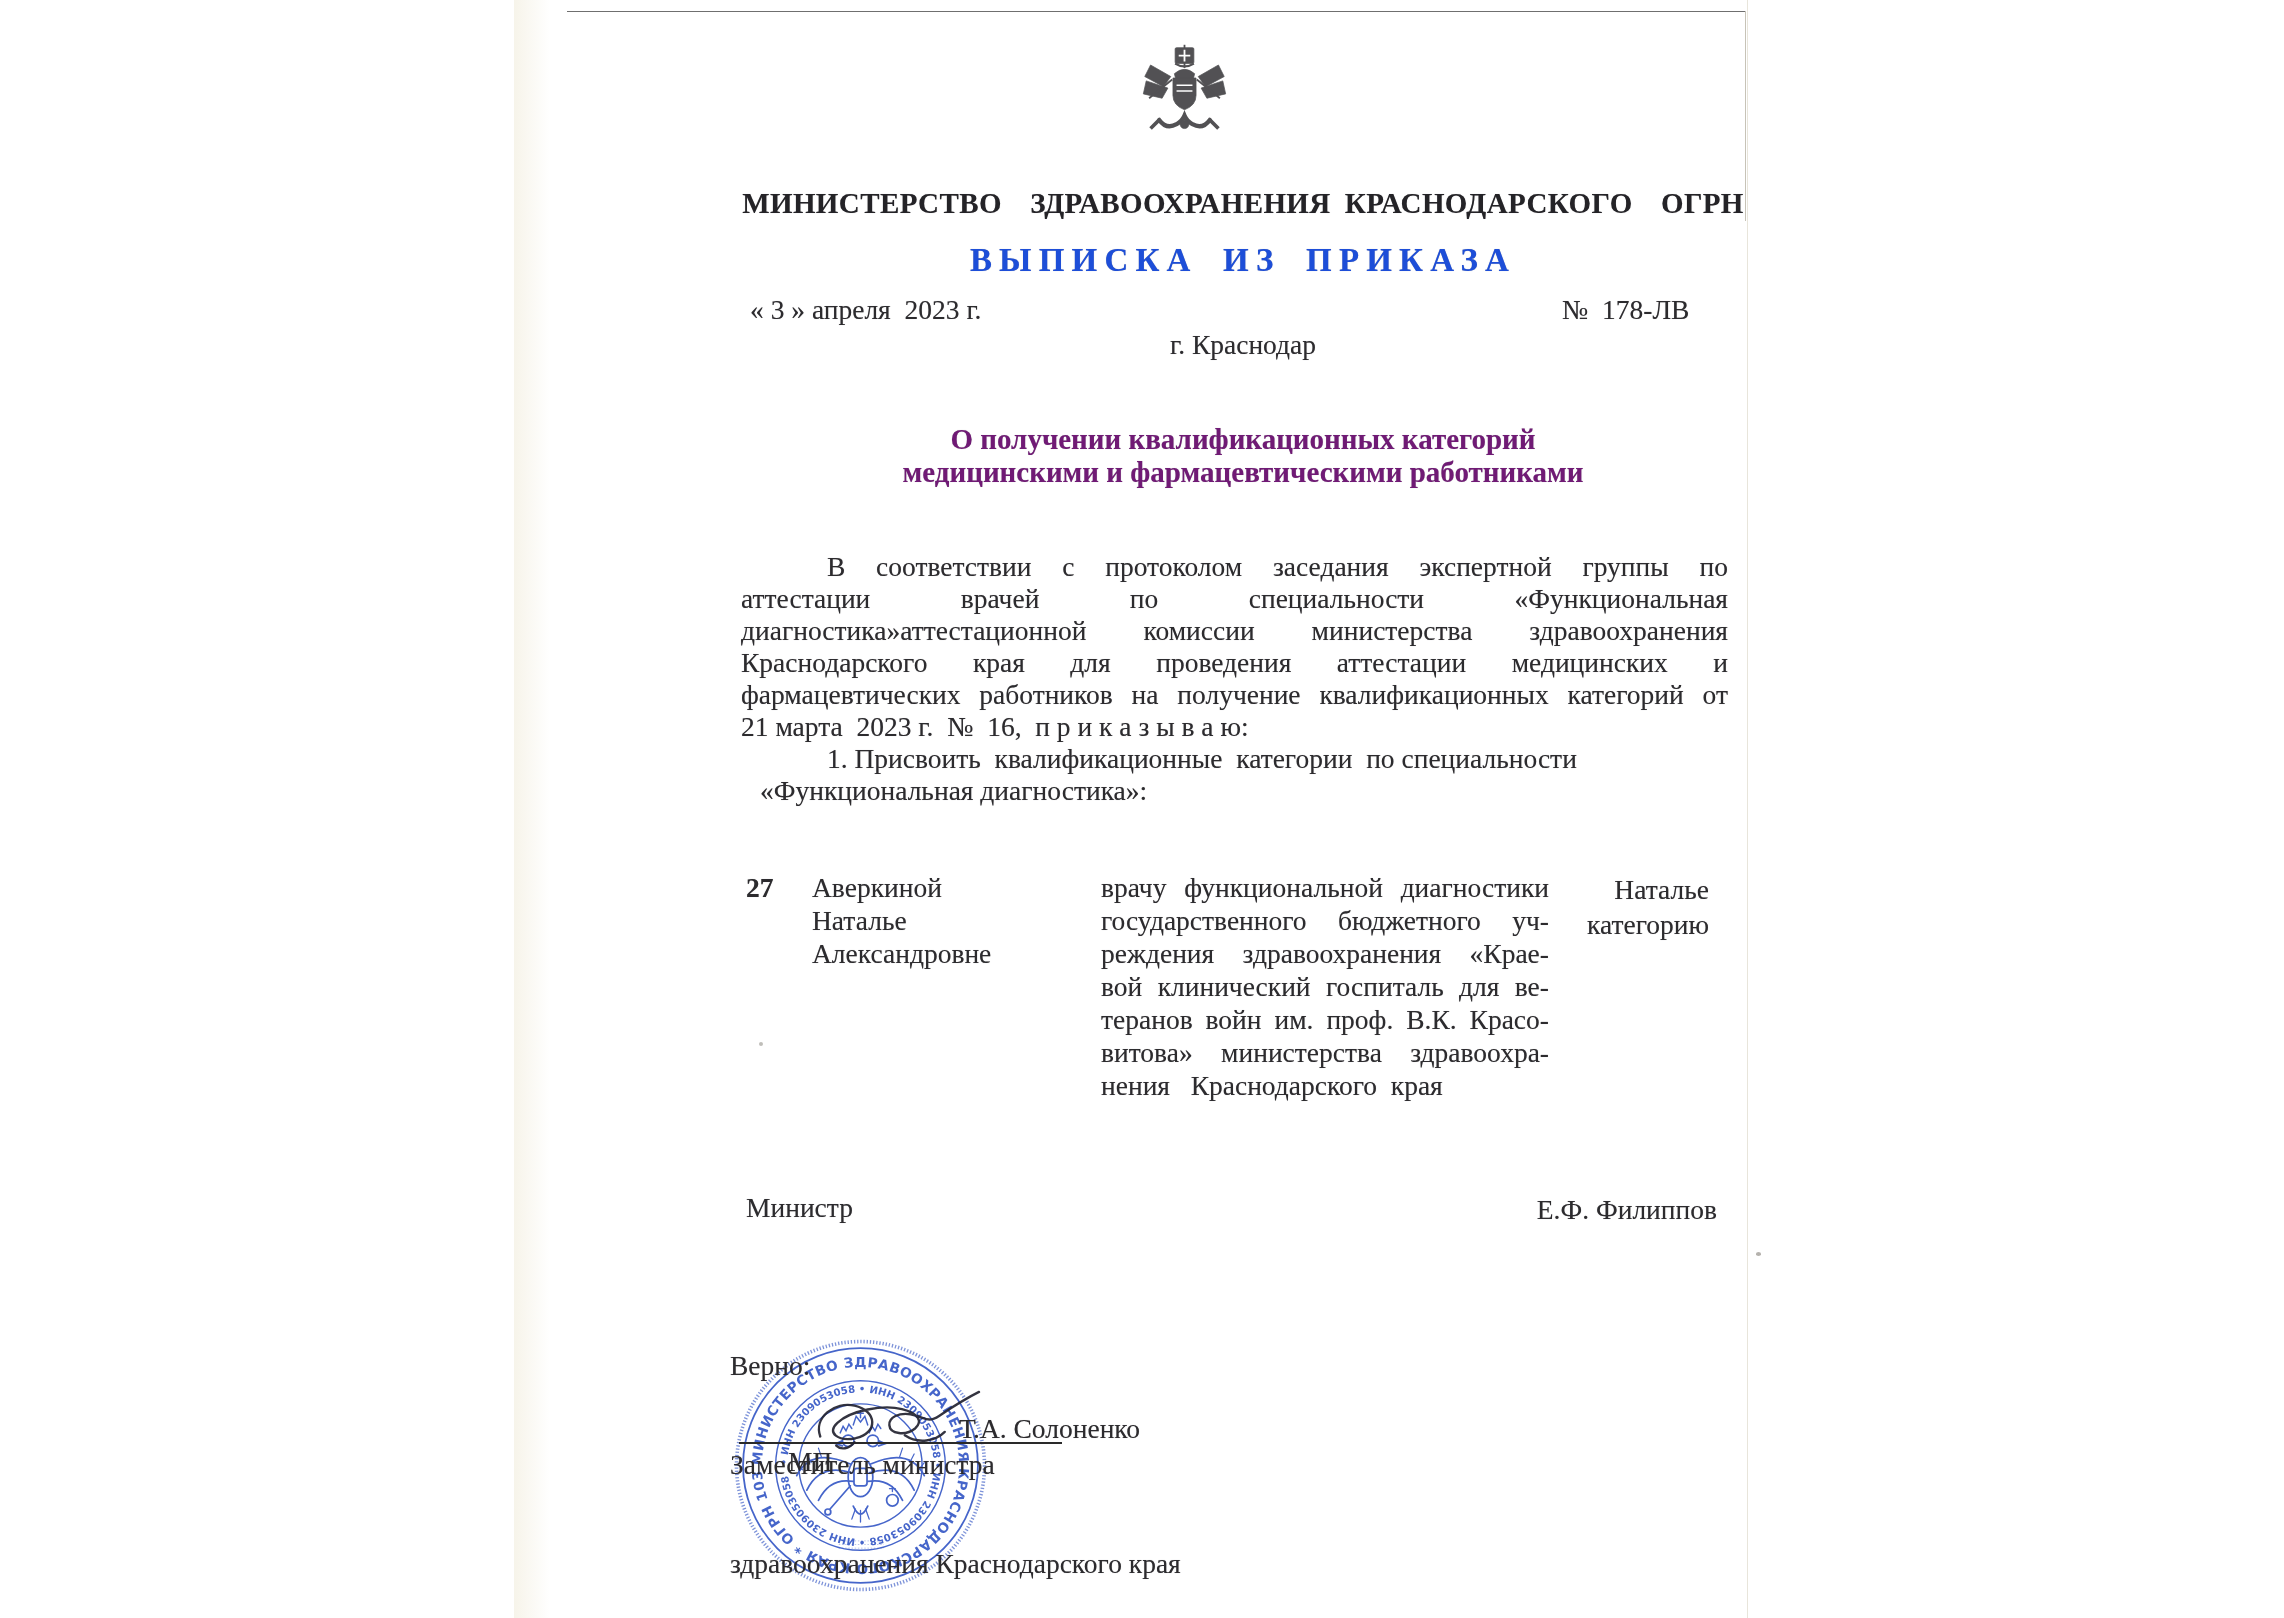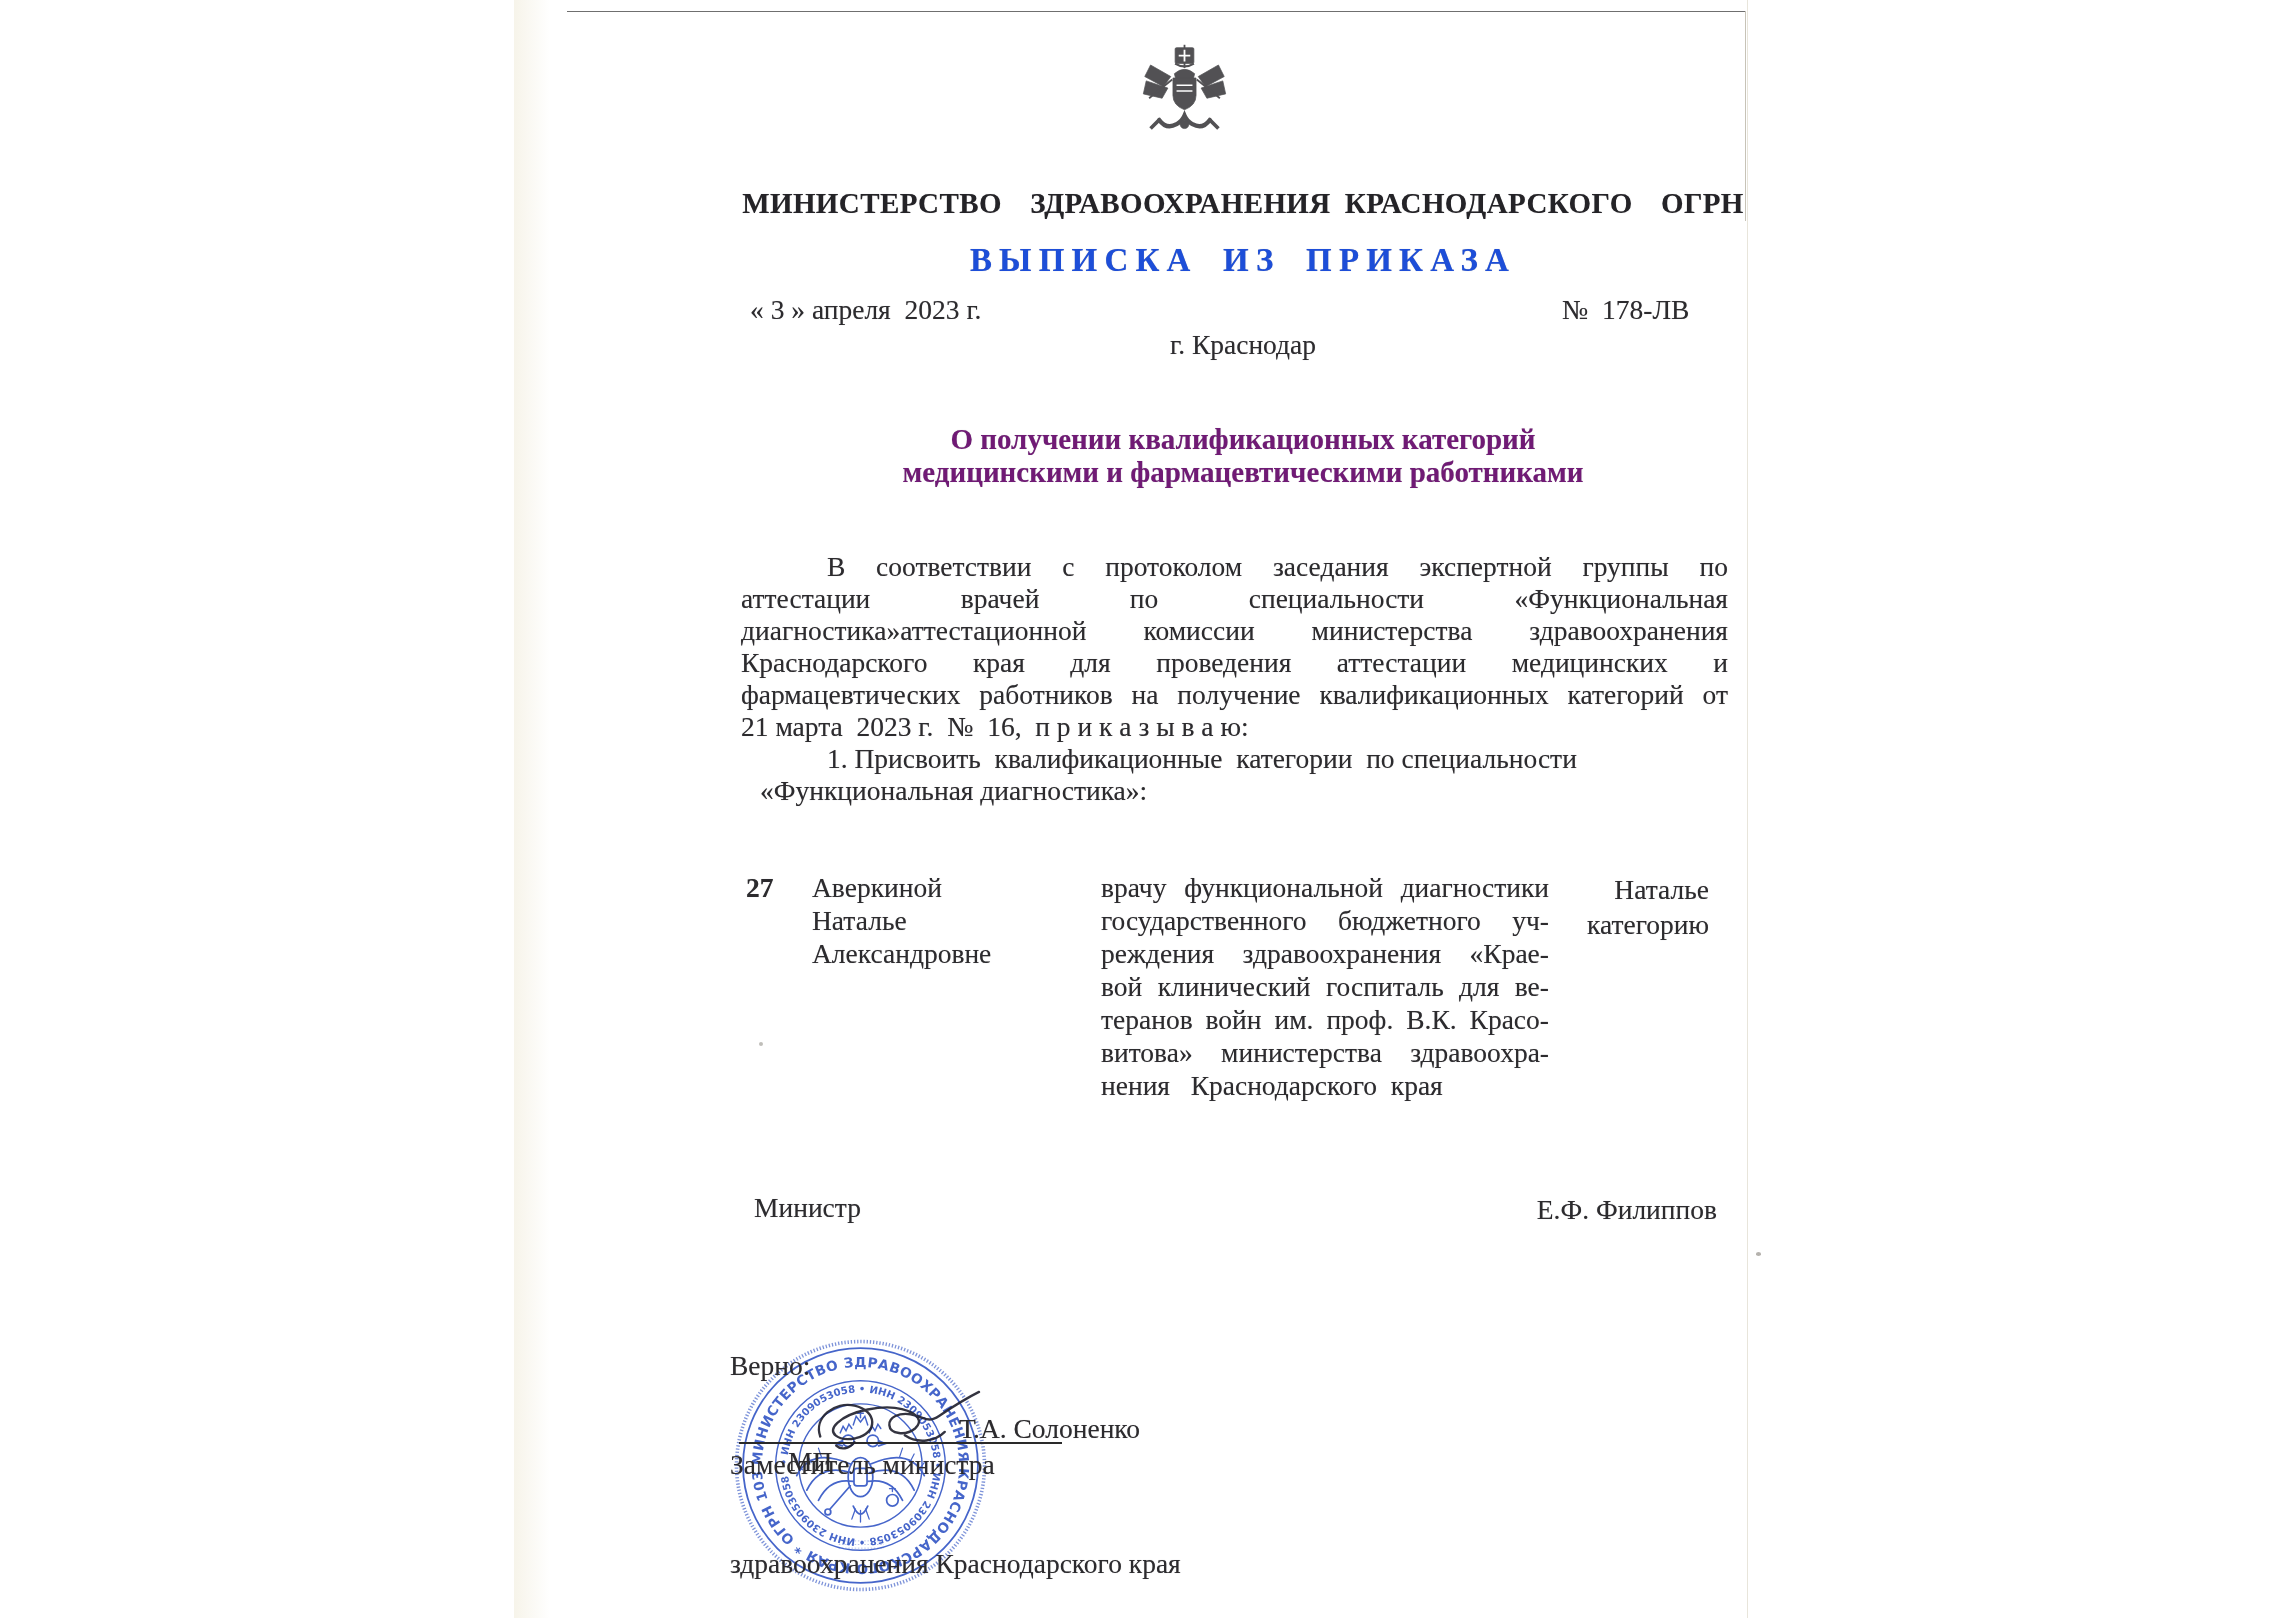--- a/index.html
+++ b/index.html
@@ -29,21 +29,21 @@
   .body-block{left:741px;top:551px;width:987px;font-size:27.5px;}
   .bline{line-height:32px;}
   .jl{text-align:justify;text-align-last:justify;}
   .pre{white-space:pre;}
   .ind{text-indent:86px;}
   .ind-sm{text-indent:19px;}
   .row-num{left:746px;top:871px;font-size:27.5px;line-height:33px;font-weight:bold;}
   .name-col{left:812px;top:871px;width:239px;font-size:27.5px;line-height:33px;}
   .pos-col{left:1101px;top:871px;width:448px;font-size:27.5px;line-height:33px;}
   .cat-col{left:1574px;top:872px;width:135px;font-size:27.5px;line-height:35px;text-align:right;}
-  .minister{left:746px;top:1192px;font-size:27.5px;line-height:32px;margin-left:8px;}
+  .minister{left:746px;top:1192px;font-size:27.5px;line-height:32px;}
   .minister-name{left:1514px;top:1194px;width:203px;font-size:27.5px;line-height:32px;text-align:right;}
   .verno-block{left:730px;top:1283px;font-size:27.5px;line-height:33px;white-space:pre;}
   .deputy-name{left:959px;top:1413px;font-size:27.5px;line-height:32px;z-index:3;}
   .sig-line{left:739px;top:1442px;width:323px;height:2.2px;background:#2a2a2a;z-index:2;}
   .mp{left:744px;top:1446px;font-size:27.5px;line-height:32px;z-index:3;padding-left:44px;}
   .seal-svg{left:730px;top:1335px;z-index:1;opacity:.93;filter:blur(0.4px) saturate(1.05);}
   .sig-svg{left:786px;top:1377px;z-index:4;filter:blur(0.2px);}
   .emblem-svg{left:1139px;top:43px;z-index:2;opacity:.88;filter:blur(0.3px);}
   .speck{position:absolute;border-radius:50%;background:#95928a;z-index:2;}
   .seal-text{font-family:"DejaVu Sans","Liberation Sans",sans-serif;font-weight:bold;}

